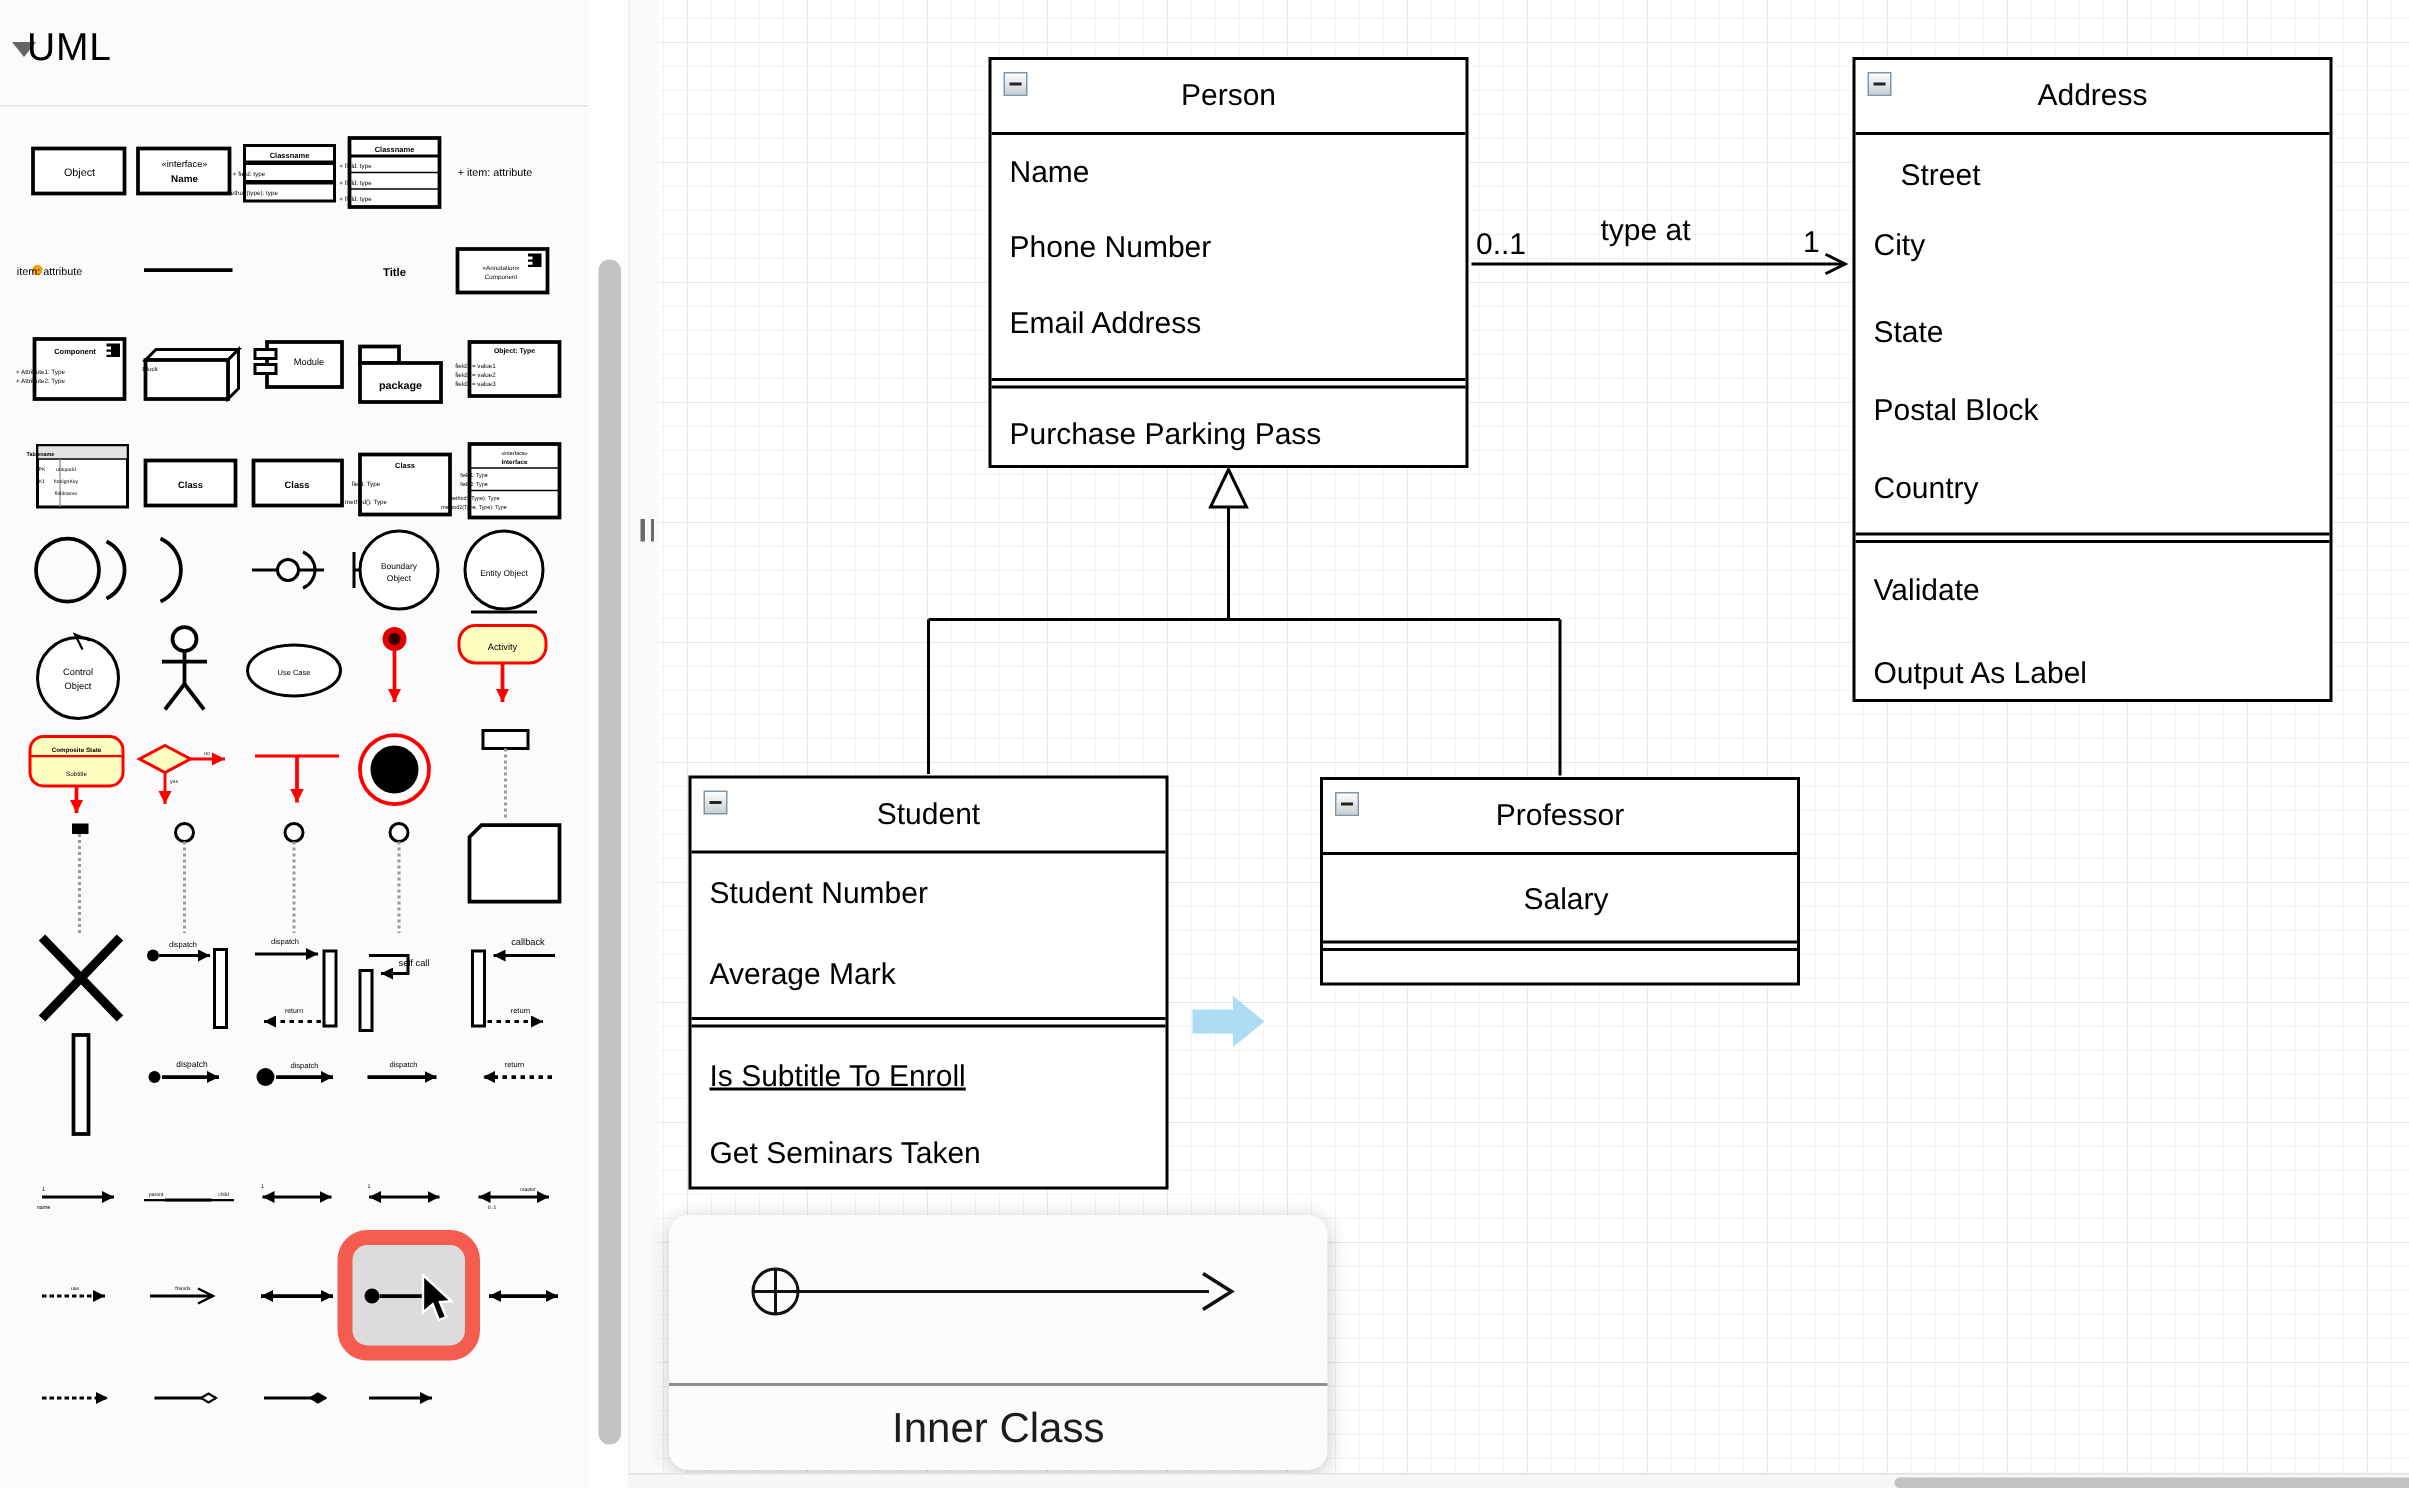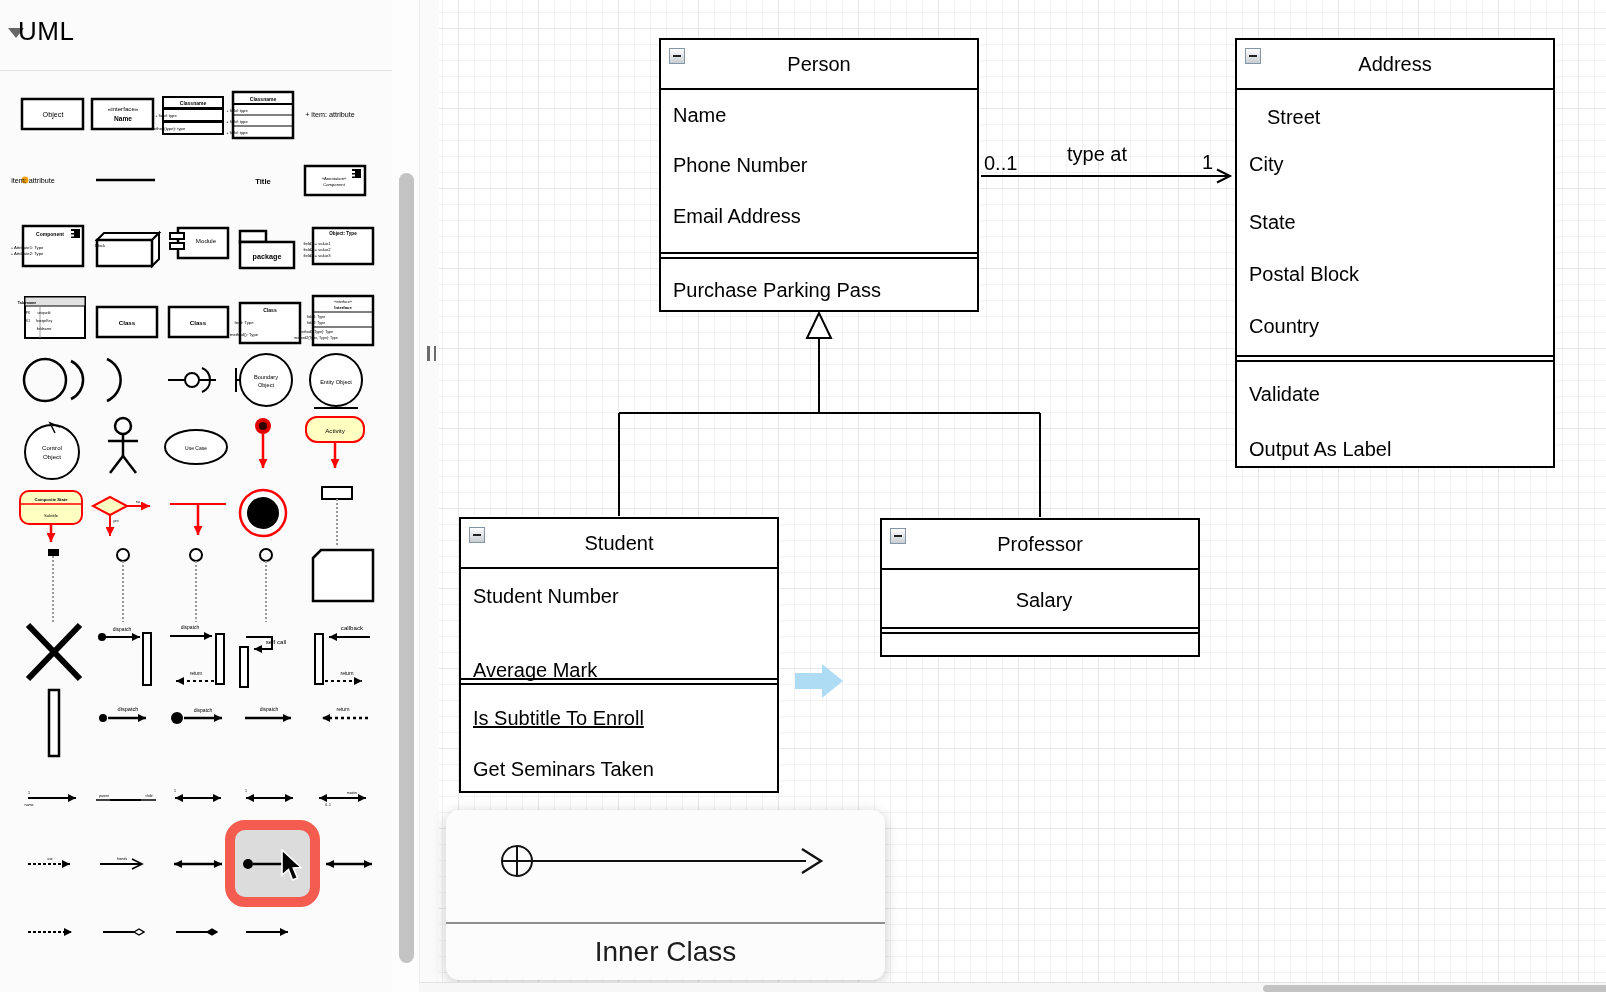--- a/index.html
+++ b/index.html
@@ -510,21 +510,21 @@
     <div class="uml-row" style="top:343px;">Validate</div>
     <div class="uml-row" style="top:398px;">Output As Label</div>
   </div>
 
   <div class="uml-box" style="left:459px;top:517px;width:320px;height:276px;">
     <div class="minus-btn">
         <span></span>
       </div>
     <div class="uml-title">Student</div>
     <div class="uml-row" style="top:66px;">Student Number</div>
-    <div class="uml-row" style="top:120px;margin-top:20px;">Average Mark</div>
+    <div class="uml-row" style="top:120px;">Average Mark</div>
     <div class="sep" style="top:159px;"></div>
     <div class="sep" style="top:164px;"></div>
     <div class="uml-row underlined" style="top:188px;">Is Subtitle To Enroll</div>
     <div class="uml-row" style="top:239px;">Get Seminars Taken</div>
   </div>
 
   <div class="uml-box" style="left:880px;top:518px;width:320px;height:139px;">
     <div class="minus-btn">
         <span></span>
       </div>

